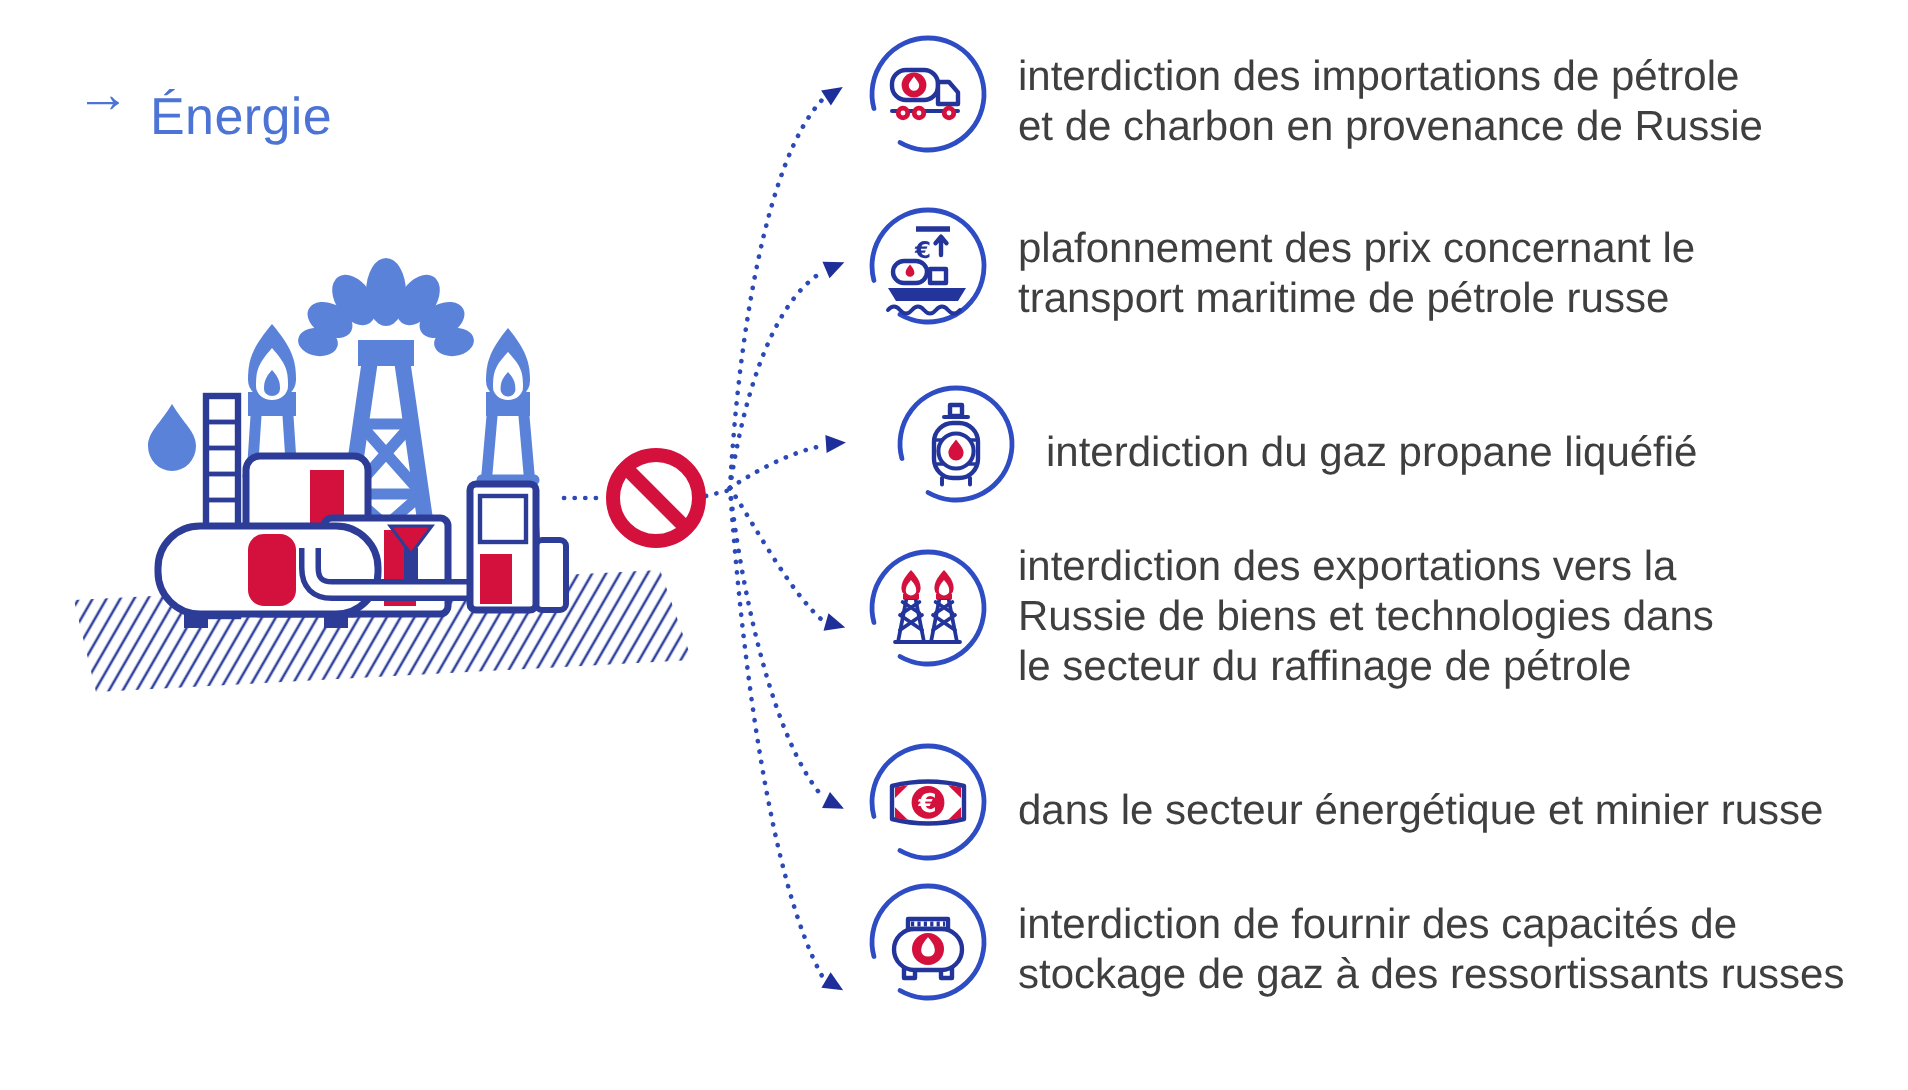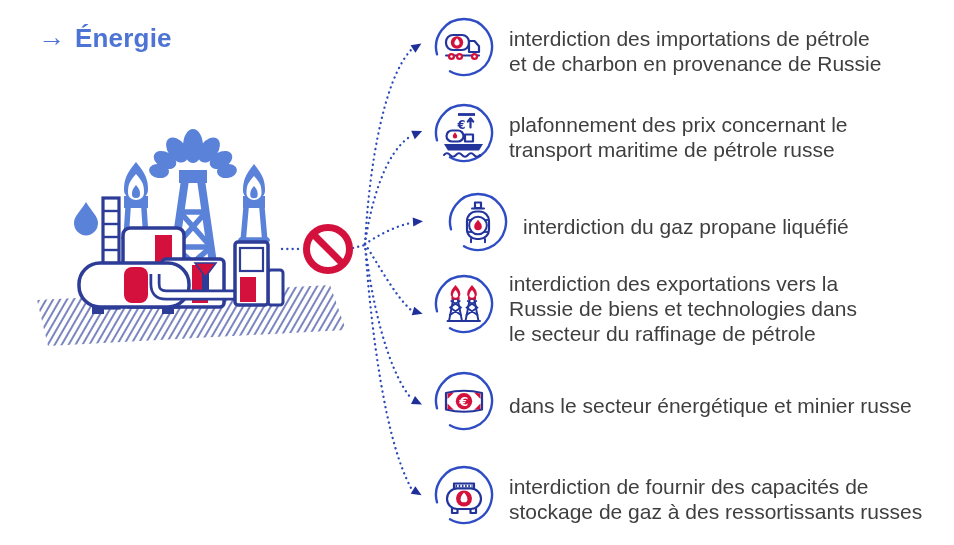--- a/index.html
+++ b/index.html
@@ -1,20 +1,20 @@
 <!DOCTYPE html>
 <html><head>
 <meta charset="utf-8">
 <style>
   html,body{margin:0;padding:0;background:#ffffff;}
   .canvas{position:relative;width:954px;height:545px;background:#ffffff;overflow:hidden;
           font-family:"Liberation Sans",sans-serif;}
   .title{position:absolute;left:38px;top:24px;color:#4d74d4;display:flex;align-items:center;gap:10px;}
   .title .arrow{font-size:27px;font-weight:400;line-height:1;}
-  .title .label{font-size:26px;font-weight:700;letter-spacing:.2px;line-height:1;}
+  .title .label{font-size:26px;font-weight:400;letter-spacing:.2px;line-height:1;margin-top:21px;}
   .illus{position:absolute;left:24px;top:116px;}
   .conn{position:absolute;left:263px;top:10px;}
   .item{position:absolute;display:flex;align-items:center;}
   .item .icon{width:62px;height:62px;flex:0 0 62px;}
   .item .txt{margin-left:14px;color:#3f3f3f;font-size:21px;line-height:25px;position:relative;top:4px;}
   .item .txt div{white-space:nowrap;}
   
   .st{fill:#ffffff;stroke:#23349b;stroke-width:2.2;stroke-linejoin:round;stroke-linecap:round;}
   .ln{fill:none;stroke:#23349b;stroke-width:2;stroke-linecap:round;}
 </style>
@@ -261,21 +261,21 @@
       <polygon points="14.5,39 21,40 14.5,33.6" fill="#d4113d"></polygon>
       <polygon points="47.5,39 41,40 47.5,33.6" fill="#d4113d"></polygon>
       <circle cx="31" cy="31.2" r="8.2" fill="#d4113d"></circle>
       <text x="26.3" y="36" font-family="DejaVu Sans, sans-serif" font-size="13" font-weight="bold" fill="#fff">€</text>
     </svg>
     <div class="txt">
       <div>dans le secteur énergétique et minier russe</div>
     </div>
   </div>
 
-  <div class="item" style="left:433px;top:464px;height:62px;">
+  <div class="item" style="left:433px;top:440px;height:62px;">
     <svg class="icon" viewBox="0 0 62 62">
       <path d="M3.96,38.25 A28,28 0 1 1 17,55.25" fill="none" stroke="#2e4cc3" stroke-width="2.4" stroke-linecap="round"></path>
       <rect x="21" y="19.5" width="20" height="5" class="st"></rect>
       <line x1="22.5" y1="22" x2="39.5" y2="22" stroke="#23349b" stroke-width="2.6" stroke-dasharray="1.6 1.6"></line>
       <rect x="19" y="44" width="5.5" height="5" class="st"></rect>
       <rect x="37.5" y="44" width="5.5" height="5" class="st"></rect>
       <rect x="14" y="24.5" width="34" height="20.5" rx="10.2" class="st"></rect>
       <circle cx="31" cy="34.5" r="8" fill="#d4113d"></circle>
       <path d="M31,28.6 C33.6,31.6 34.4,33.1 34.4,35.4 A3.4,2.9 0 1 1 27.6,35.4 C27.6,33.1 28.4,31.6 31,28.6 Z" fill="#fff"></path>
     </svg>

